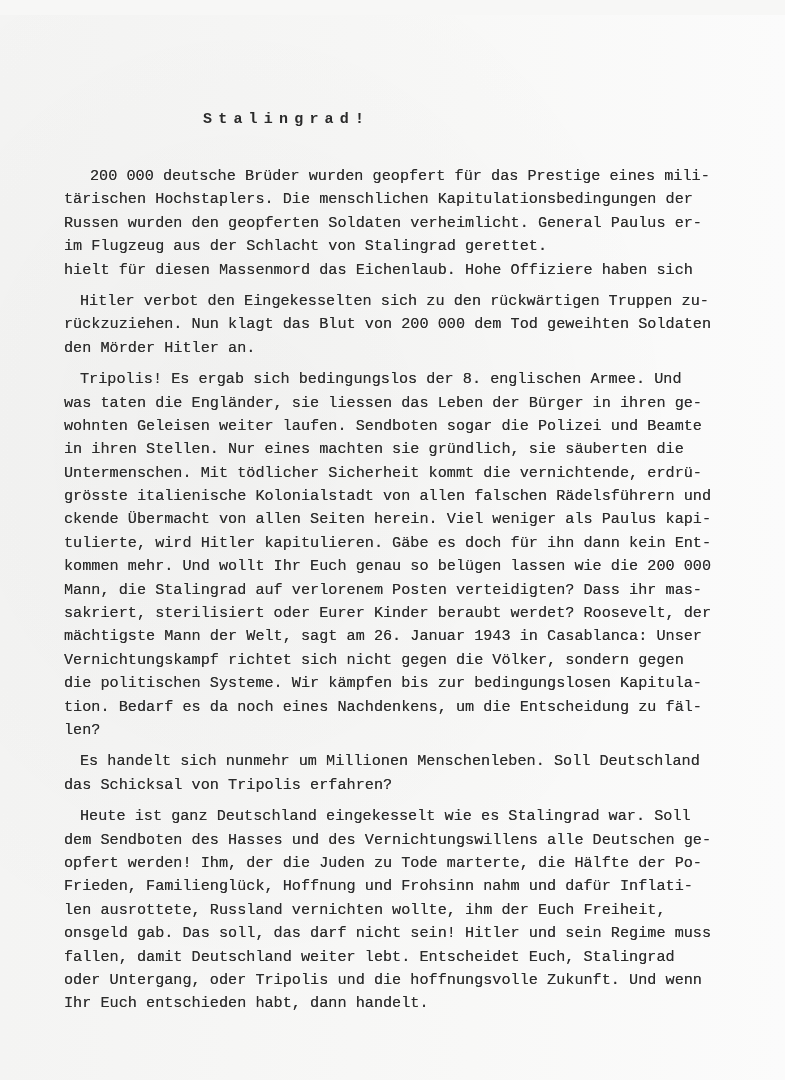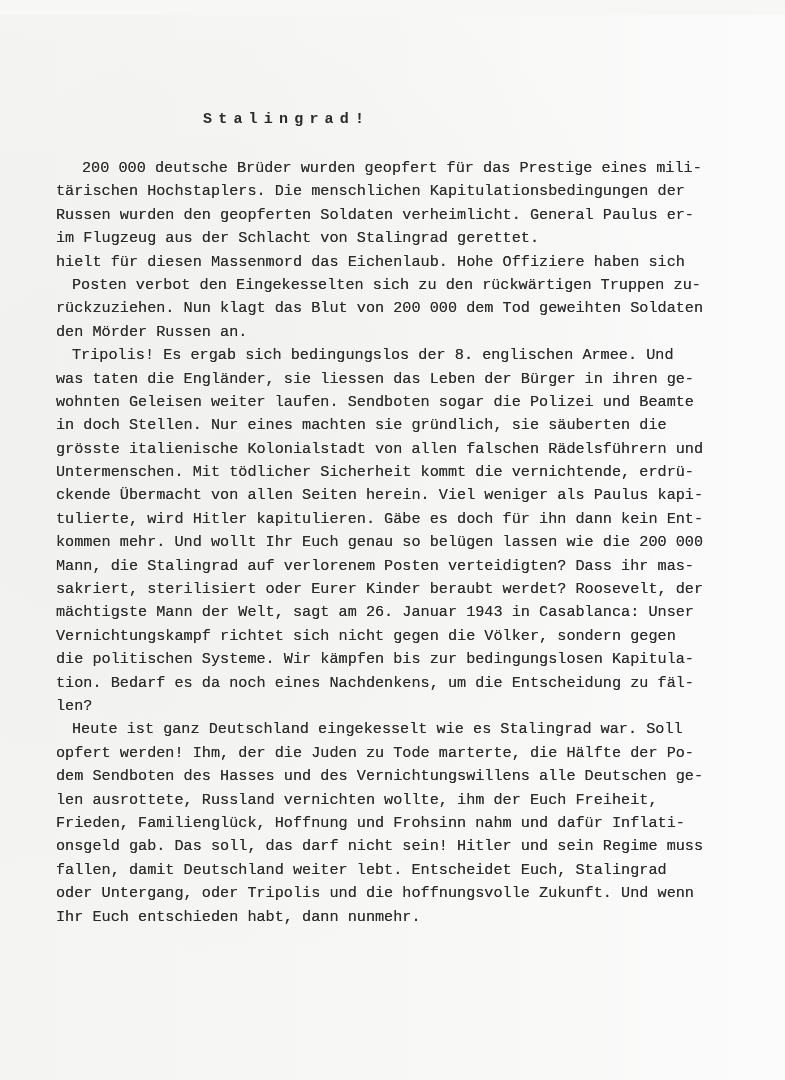--- a/index.html
+++ b/index.html
@@ -43,21 +43,21 @@
       color: #2b2b2b;
     }
     .line {
       height: 23.4px;
       line-height: 23.4px;
       white-space: pre;
       text-shadow: 0 0 0.4px rgba(0,0,0,0.55);
     }
     .line.indent-first { padding-left: 26px; }
     .line.indent { padding-left: 16px; }
-    .paragraph { margin: 0; }
+    .paragraph { margin: 8px; }
     .bottom-edge {
       position: absolute;
       left: 0;
       top: 1068px;
       width: 785px;
       height: 12px;
       background: linear-gradient(180deg, #fafafa, #ececec);
     }
   </style>
 </head>
@@ -71,53 +71,57 @@
 
     <div class="paragraph">
       <div class="line indent-first">200 000 deutsche Brüder wurden geopfert für das Prestige eines mili-</div>
       <div class="line">tärischen Hochstaplers. Die menschlichen Kapitulationsbedingungen der</div>
       <div class="line">Russen wurden den geopferten Soldaten verheimlicht. General Paulus er-</div>
       <div class="line">im Flugzeug aus der Schlacht von Stalingrad gerettet.</div>
       <div class="line">hielt für diesen Massenmord das Eichenlaub. Hohe Offiziere haben sich</div>
     </div>
 
     <div class="paragraph">
-      <div class="line indent">Posten verbot den Eingekesselten sich zu den rückwärtigen Truppen zu-</div>
+      <div class="line indent">Hitler verbot den Eingekesselten sich zu den rückwärtigen Truppen zu-</div>
       <div class="line">rückzuziehen. Nun klagt das Blut von 200 000 dem Tod geweihten Soldaten</div>
-      <div class="line">den Mörder Russen an.</div>
+      <div class="line">den Mörder Hitler an.</div>
     </div>
 
     <div class="paragraph">
       <div class="line indent">Tripolis! Es ergab sich bedingungslos der 8. englischen Armee. Und</div>
       <div class="line">was taten die Engländer, sie liessen das Leben der Bürger in ihren ge-</div>
       <div class="line">wohnten Geleisen weiter laufen. Sendboten sogar die Polizei und Beamte</div>
-      <div class="line">in doch Stellen. Nur eines machten sie gründlich, sie säuberten die</div>
+      <div class="line">in ihren Stellen. Nur eines machten sie gründlich, sie säuberten die</div>
+      <div class="line">Untermenschen. Mit tödlicher Sicherheit kommt die vernichtende, erdrü-</div>
       <div class="line">grösste italienische Kolonialstadt von allen falschen Rädelsführern und</div>
-      <div class="line">Untermenschen. Mit tödlicher Sicherheit kommt die vernichtende, erdrü-</div>
       <div class="line">ckende Übermacht von allen Seiten herein. Viel weniger als Paulus kapi-</div>
       <div class="line">tulierte, wird Hitler kapitulieren. Gäbe es doch für ihn dann kein Ent-</div>
       <div class="line">kommen mehr. Und wollt Ihr Euch genau so belügen lassen wie die 200 000</div>
       <div class="line">Mann, die Stalingrad auf verlorenem Posten verteidigten? Dass ihr mas-</div>
       <div class="line">sakriert, sterilisiert oder Eurer Kinder beraubt werdet? Roosevelt, der</div>
       <div class="line">mächtigste Mann der Welt, sagt am 26. Januar 1943 in Casablanca: Unser</div>
       <div class="line">Vernichtungskampf richtet sich nicht gegen die Völker, sondern gegen</div>
       <div class="line">die politischen Systeme. Wir kämpfen bis zur bedingungslosen Kapitula-</div>
       <div class="line">tion. Bedarf es da noch eines Nachdenkens, um die Entscheidung zu fäl-</div>
       <div class="line">len?</div>
     </div>
 
+    <div class="paragraph">
+      <div class="line indent">Es handelt sich nunmehr um Millionen Menschenleben. Soll Deutschland</div>
+      <div class="line">das Schicksal von Tripolis erfahren?</div>
+    </div>
 
     <div class="paragraph">
       <div class="line indent">Heute ist ganz Deutschland eingekesselt wie es Stalingrad war. Soll</div>
+      <div class="line">dem Sendboten des Hasses und des Vernichtungswillens alle Deutschen ge-</div>
       <div class="line">opfert werden! Ihm, der die Juden zu Tode marterte, die Hälfte der Po-</div>
-      <div class="line">dem Sendboten des Hasses und des Vernichtungswillens alle Deutschen ge-</div>
+      <div class="line">Frieden, Familienglück, Hoffnung und Frohsinn nahm und dafür Inflati-</div>
       <div class="line">len ausrottete, Russland vernichten wollte, ihm der Euch Freiheit,</div>
-      <div class="line">Frieden, Familienglück, Hoffnung und Frohsinn nahm und dafür Inflati-</div>
       <div class="line">onsgeld gab. Das soll, das darf nicht sein! Hitler und sein Regime muss</div>
       <div class="line">fallen, damit Deutschland weiter lebt. Entscheidet Euch, Stalingrad</div>
       <div class="line">oder Untergang, oder Tripolis und die hoffnungsvolle Zukunft. Und wenn</div>
-      <div class="line">Ihr Euch entschieden habt, dann nunmehr.</div>
+      <div class="line">Ihr Euch entschieden habt, dann handelt.</div>
     </div>
 
   </div>
 
   <div class="bottom-edge"></div>
 </div>
 
 </body></html>

